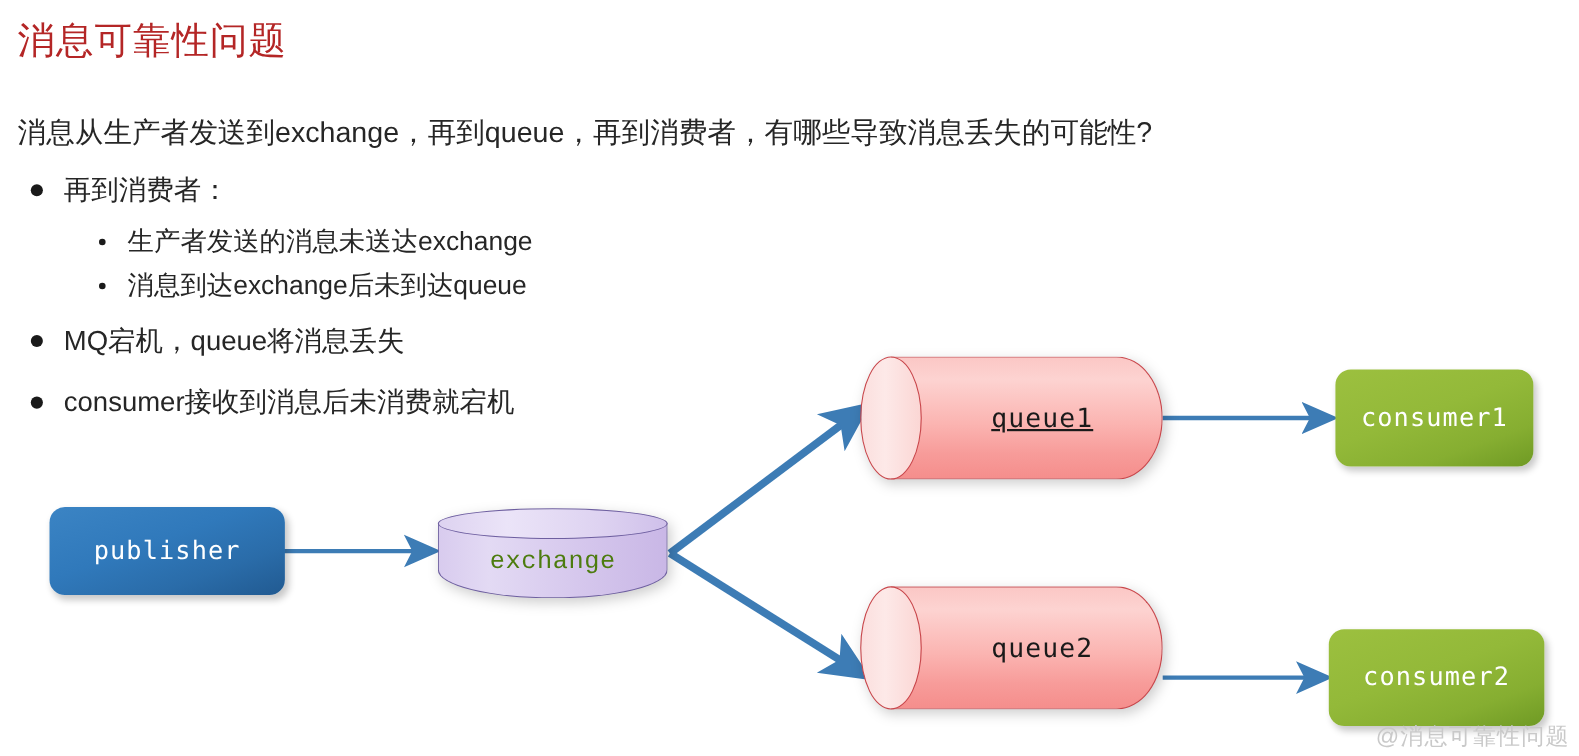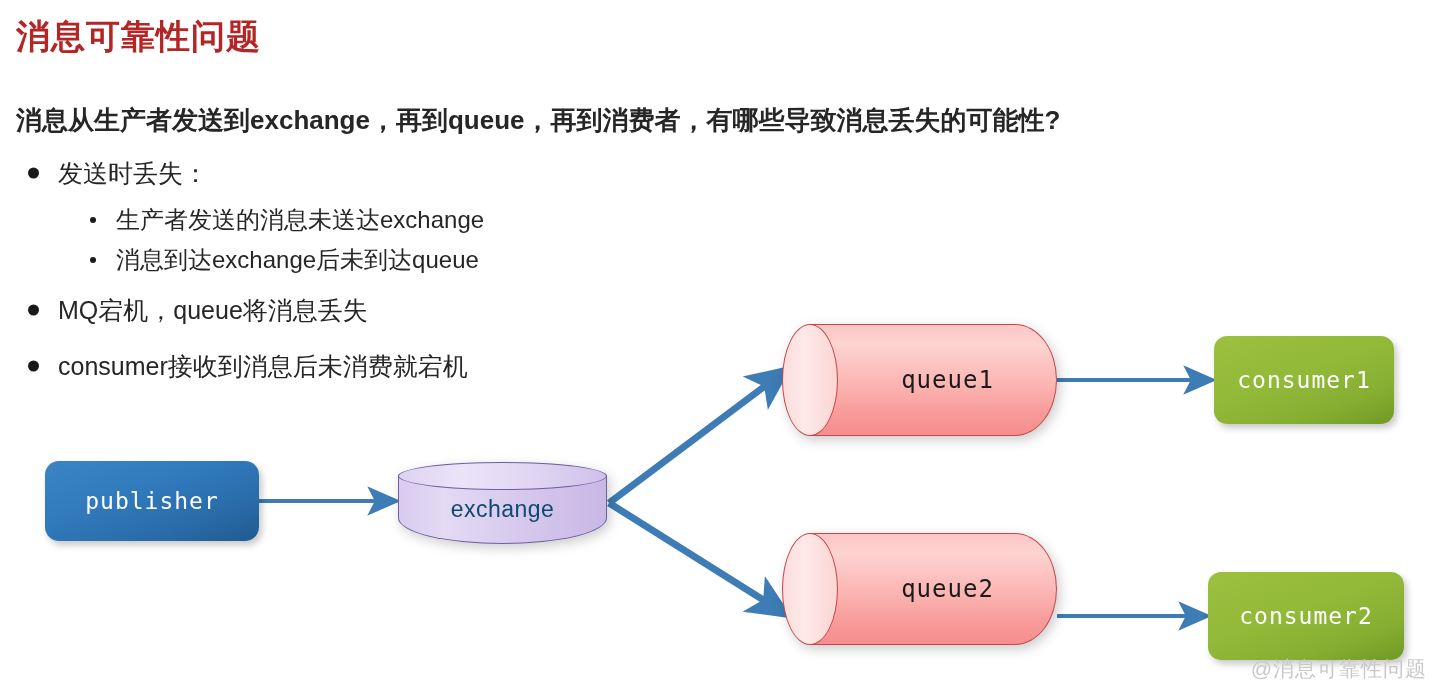--- a/index.html
+++ b/index.html
@@ -17,33 +17,32 @@
     color: #262626;
     -webkit-font-smoothing: antialiased;
   }
 
   
   #slide-title {
     position: absolute;
     left: 16px;
     top: 14px;
     font-size: 34px;
-    font-weight: bold;
+    font-weight: normal;
     letter-spacing: 1px;
     color: #b42626;
     white-space: nowrap;
   }
   #slide-question {
     position: absolute;
     left: 16px;
     top: 103px;
     font-size: 26px;
     color: #262626;
     white-space: nowrap;
-    font-weight: bold;
   }
 
   #bullet-list {
     position: absolute;
     left: 16px;
     top: 155px;
     width: 700px;
   }
   .bullet-l1 {
     position: relative;
@@ -111,21 +110,20 @@
     font-family: "DejaVu Sans Mono", "Liberation Mono", monospace;
     color: #ffffff;
     letter-spacing: 1px;
     box-shadow: 3px 4px 7px rgba(0,0,0,0.22);
   }
   .rrect.blue {
     background: linear-gradient(160deg, #3b84c4 0%, #3079bb 42%, #2a6ca9 72%, #215a91 100%);
   }
   .rrect.green {
     background: linear-gradient(160deg, #9cc03f 0%, #93b939 45%, #86ae31 75%, #6f9a24 100%);
-    border-radius: 13px;
   }
 
   
   .hcyl {
     filter: drop-shadow(3px 4px 6px rgba(0,0,0,0.20));
   }
   .hcyl .body {
     position: absolute;
     left: 28px;
     right: 0;
@@ -193,22 +191,22 @@
   }
   .vcyl .vlbl {
     position: absolute;
     left: 0;
     right: 0;
     top: 13px;
     bottom: 0;
     display: flex;
     align-items: center;
     justify-content: center;
-    font-family: Liberation Sans, sans-serif;
-    color: #0c4a6e;
+    font-family: Liberation Mono, monospace;
+    color: #4d7c0f;
     letter-spacing: 0.5px;
     text-align: center;
   }
 
   
   #arrow-layer {
     position: absolute;
     left: 0;
     top: 0;
     width: 1435px;
@@ -230,21 +228,21 @@
 <body>
 
 <div id="slide-title">消息可靠性问题</div>
 
 <div id="slide-question">消息从生产者发送到exchange，再到queue，再到消费者，有哪些导致消息丢失的可能性?</div>
 
 <div id="bullet-list">
 
   <div class="bullet-l1">
     <span class="marker"></span>
-    <span>发送时丢失：</span>
+    <span>再到消费者：</span>
   </div>
 
   <div class="sub-list">
     <div class="bullet-l2">
       <span class="marker-sm"></span>
       <span>生产者发送的消息未送达exchange</span>
     </div>
     <div class="bullet-l2">
       <span class="marker-sm"></span>
       <span>消息到达exchange后未到达queue</span>
@@ -292,21 +290,21 @@
 
   <div class="node vcyl" style="left:398px; top:462px; width:209px; height:82px;">
     <div class="vbody"></div>
     <div class="vcap"></div>
     <div class="vlbl" style="font-size:23px;">exchange</div>
   </div>
 
   <div class="node hcyl" style="left:782px; top:324px; width:275px; height:112px;">
     <div class="body"></div>
     <div class="cap"></div>
-    <div class="lbl" style="font-size:24px;">queue1</div>
+    <div class="lbl" style="font-size:24px;text-decoration:underline;">queue1</div>
   </div>
 
   <div class="node hcyl" style="left:782px; top:533px; width:275px; height:112px;">
     <div class="body"></div>
     <div class="cap"></div>
     <div class="lbl" style="font-size:24px;">queue2</div>
   </div>
 
   <div class="node rrect green" style="left:1214px; top:336px; width:180px; height:88px; font-size:23px;">
     <span>consumer1</span>

